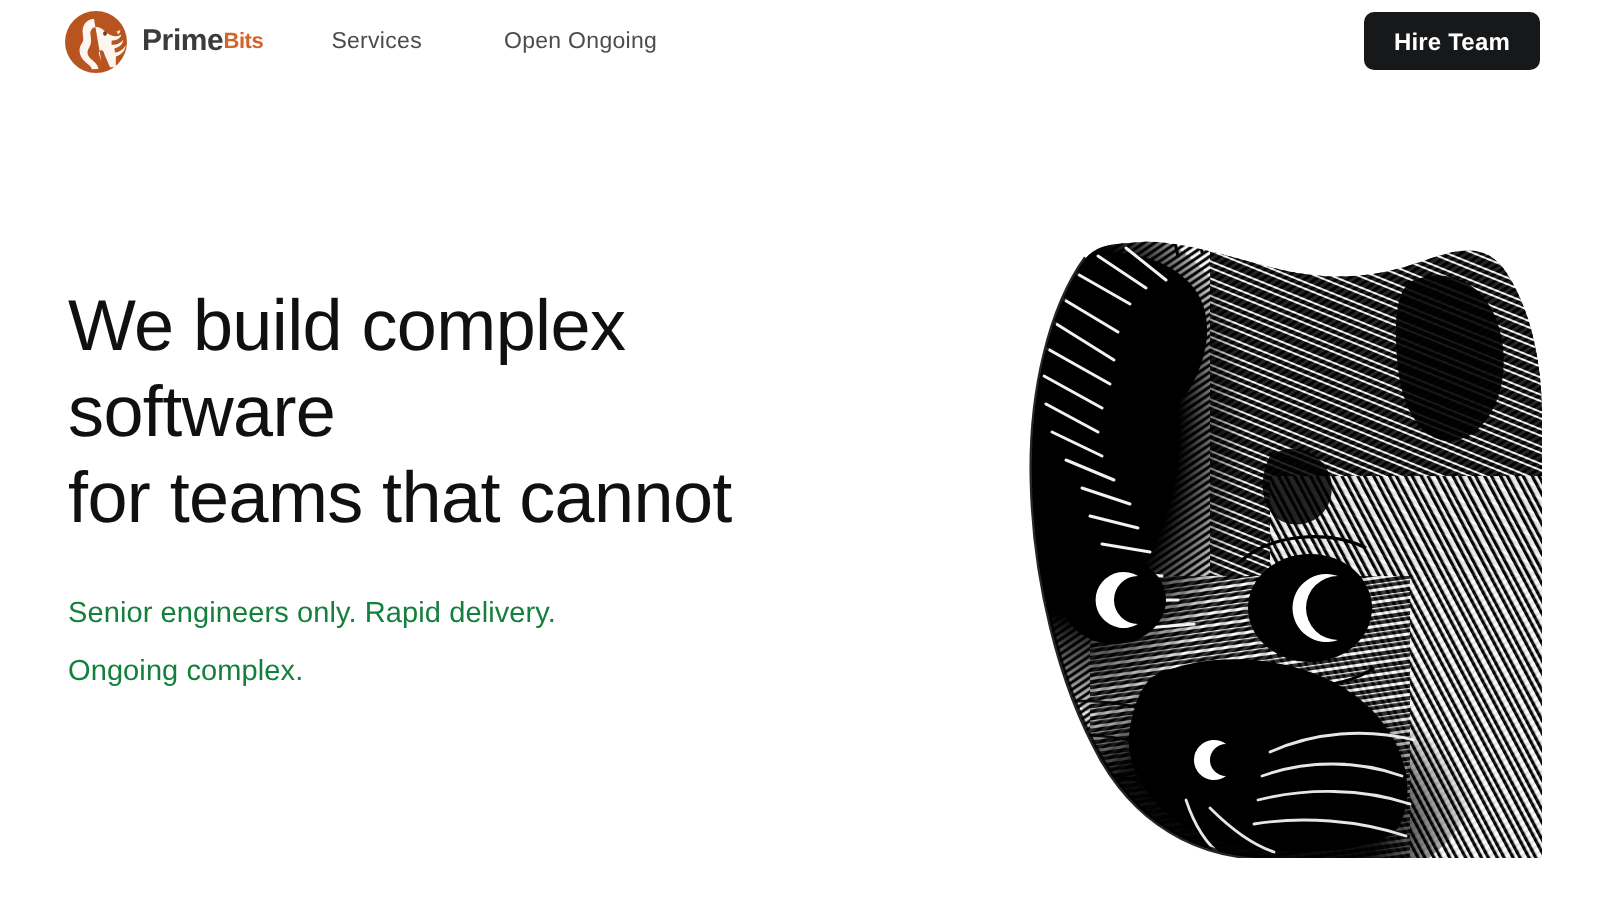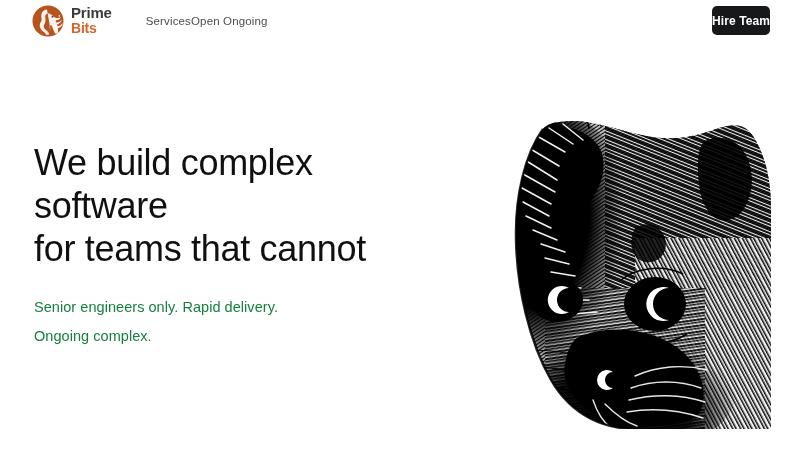--- a/index.html
+++ b/index.html
@@ -37,58 +37,59 @@
     text-decoration: none;
   }
   .brand-mark {
     width: 32px;
     height: 32px;
     flex: 0 0 32px;
     display: block;
   }
   .brand-words {
     display: flex;
-    flex-direction: column;
+    flex-direction: row;
     line-height: 1;
     justify-content: center;
   }
   .brand-top {
     font-size: 15px;
     font-weight: bold;
     color: #3b3b3b;
     letter-spacing: -0.2px;
     line-height: 15px;
   }
   .brand-bottom {
-    font-size: 14px;
+    font-size: 11px;
     font-weight: bold;
     color: #d4642a;
     letter-spacing: -0.2px;
     line-height: 16px;
   }
 
   .nav {
     display: flex;
     align-items: center;
     margin-left: 34px;
+    gap: 41px;
   }
   .nav-link {
     font-size: 11.5px;
     color: #4c4c4c;
     text-decoration: none;
     white-space: nowrap;
     letter-spacing: 0.15px;
   }
 
   .cta {
     position: absolute;
     right: 30px;
     top: 6px;
     height: 29px;
-    padding: 0 0;
+    padding: 0 15px;
     background: #17181a;
     color: #ffffff;
     border: none;
     border-radius: 5px;
     font-family: "Liberation Sans", sans-serif;
     font-size: 12px;
     font-weight: bold;
     letter-spacing: 0.1px;
     cursor: pointer;
     display: flex;

